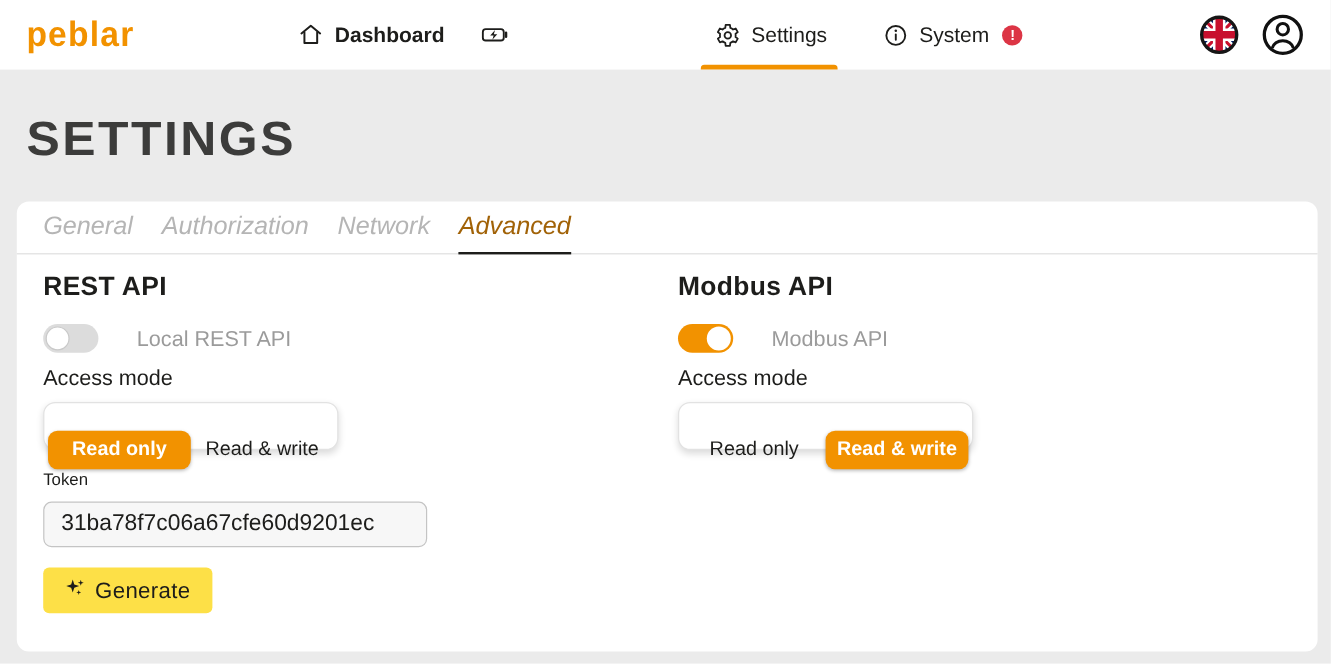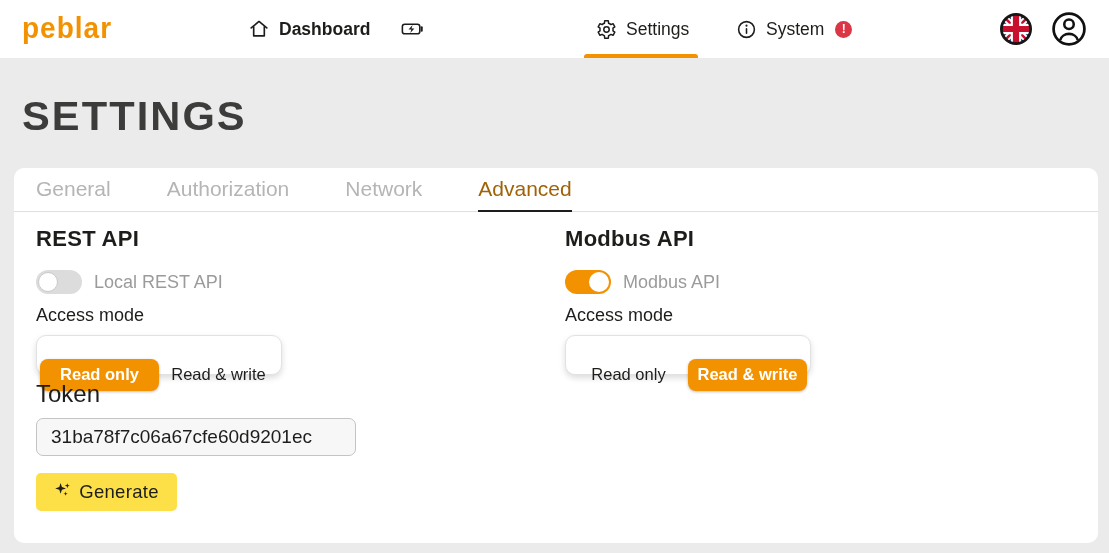--- a/index.html
+++ b/index.html
@@ -51,42 +51,43 @@
     font-size:40px; font-weight:600; letter-spacing:2px;
     color:#3C3C3B; transform-origin:left; transform:scaleX(1.04);
   }
 
   
   .card {
     position:absolute; left:14px; top:168px; width:1084px; height:375px;
     background:#FFFFFF; border-radius:10px;
   }
   .tabs {
-    display:flex; gap:56px; padding-left:22px;
+    display:flex; gap:24px; padding-left:22px;
     height:44px; 
     border-bottom:1px solid #DFDFDF;
+    font-style:italic;
   }
   .tab {
     font-size:21px; color:#B5B5B5; cursor:pointer;
     height:44px; display:flex; align-items:center;
     border-bottom:2px solid transparent; margin-bottom:-1px;
   }
   .tab.active { color:#a16207; border-bottom-color:#1D1D1B; }
 
   .col { position:absolute; top:44px; }
   .col-left  { left:22px;  width:500px; }
   .col-right { left:551px; width:500px; }
 
   .section-title {
     position:absolute; top:14px; left:0;
     font-size:22px; font-weight:700; color:#1D1D1B; letter-spacing:0.3px;
   }
   .toggle-row {
     position:absolute; top:58px; left:0;
-    display:flex; align-items:center; gap:12px;
+    display:flex; align-items:center; gap:32px;
   }
   .toggle {
     width:46px; height:24px; border-radius:12px; position:relative; cursor:pointer;
   }
   .toggle.off { background:#DCDCDC; }
   .toggle.on  { background:#F29200; }
   .knob {
     position:absolute; top:2px; width:20px; height:20px; border-radius:50%;
     background:#FFFFFF;
   }
@@ -108,22 +109,22 @@
     flex:1; height:32px; border-radius:8px;
     display:flex; align-items:center; justify-content:center;
     font-size:16.5px; color:#1D1D1B; cursor:pointer; white-space:nowrap;margin-top:39px;
   }
   .segment.selected {
     background:#F29200; color:#FFFFFF; font-weight:600;
     box-shadow:0 1px 3px rgba(0,0,0,0.25);
   }
 
   .token-label {
-    position:absolute; top:168px; left:0;
-    font-size:24px; color:#1D1D1B;
+    position:absolute; top:179px; left:0;
+    font-size:14px; color:#1D1D1B;
   }
   .token-input {
     position:absolute; top:206px; left:0; width:320px; height:38px;
     background:#F7F7F7; border:1px solid #C4C4C4; border-radius:7px;
     font-family:"Liberation Sans", sans-serif;
     font-size:19px; color:#1D1D1B; padding:16px 14px;
   }
   .generate-btn {
     position:absolute; top:261px; left:0; width:141px; height:38px;
     background:#fde047; border:none; border-radius:5px;

